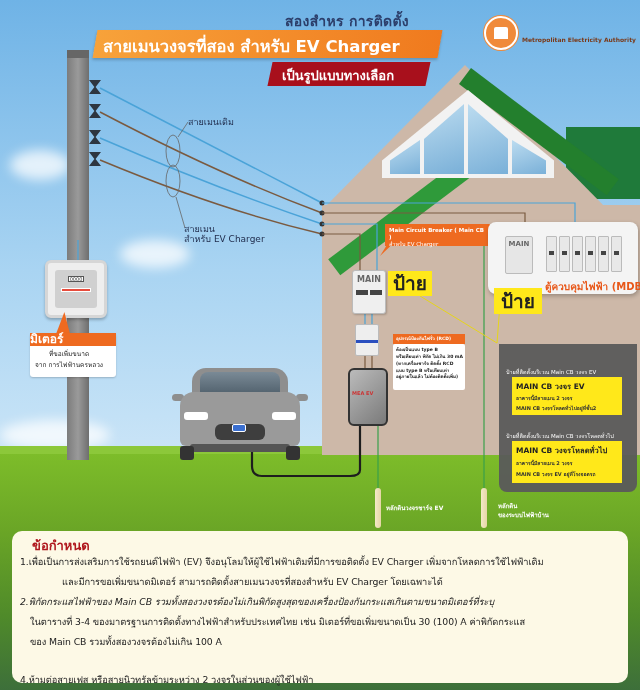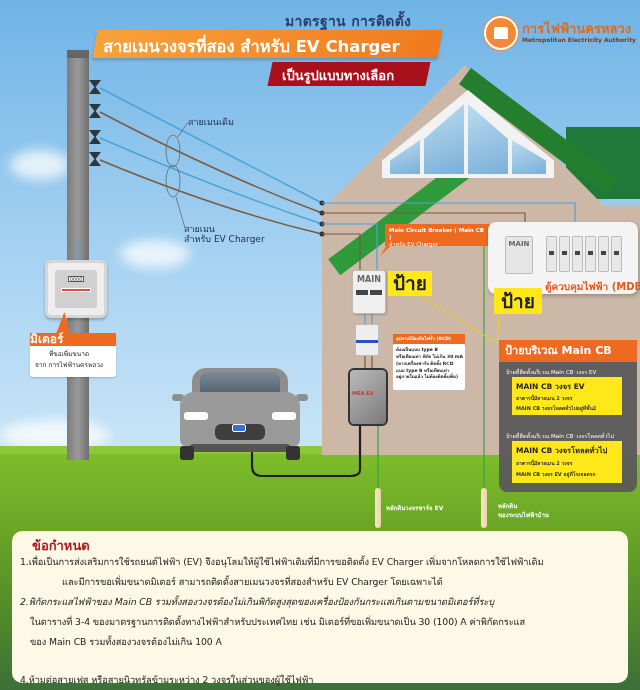--- a/index.html
+++ b/index.html
@@ -181,30 +181,29 @@
 
     <path d="M378 426 L378 490" stroke="#3aa04a" stroke-width="1.2" fill="none"></path>
     <path d="M484 230 L484 490" stroke="#3aa04a" stroke-width="1.2" fill="none"></path>
 
     <path d="M360 426 L360 470 Q360 476 350 476 L262 476 Q252 476 252 466 L252 440 Q252 432 244 430" stroke="#1e1e1e" stroke-width="2.2" fill="none"></path>
 
     <path d="M420 296 L497 343" stroke="#e6d51a" stroke-width="1" fill="none"></path>
     <path d="M500 304 L497 343" stroke="#e6d51a" stroke-width="1" fill="none"></path>
   </svg>
 
-  <div class="subtitle">มาตรฐาน การติดตั้ง</div>
+  <div class="subtitle">สองสำหร การติดตั้ง</div>
   <div class="title-band"></div>
   <div class="title-text">สายเมนวงจรที่สอง สำหรับ EV Charger</div>
   <div class="tag-band"></div>
   <div class="tag-text">เป็นรูปแบบทางเลือก</div>
 
   <div class="logo">
       <div class="logo-inner"></div>
     </div>
-  <div class="logo-name">การไฟฟ้านครหลวง</div>
   <div class="logo-sub">Metropolitan Electricity Authority</div>
 
   <div class="wire-label" style="left:188px;top:117px;">สายเมนเดิม</div>
   <div class="wire-label" style="left:184px;top:224px;">สายเมน</div>
   <div class="wire-label" style="left:184px;top:234px;">สำหรับ EV Charger</div>
 
   <div class="meter-box">
     <div class="meter-face">
       <div class="meter-digits">0000</div>
       <div class="meter-bar"></div>
@@ -263,21 +262,20 @@
   <div class="mdb-breaker" style="left:546px;"></div>
   <div class="mdb-breaker" style="left:559px;"></div>
   <div class="mdb-breaker" style="left:572px;"></div>
   <div class="mdb-breaker" style="left:585px;"></div>
   <div class="mdb-breaker" style="left:598px;"></div>
   <div class="mdb-breaker" style="left:611px;"></div>
   <div class="mdb-label">ตู้ควบคุมไฟฟ้า (MDB)</div>
   <div class="sign" style="left:494px;top:288px;width:48px;height:26px;line-height:26px;">ป้าย</div>
 
   <div class="panel"></div>
-  <div class="panel-head">ป้ายบริเวณ Main CB</div>
   <div class="panel-caption" style="left:506px;top:368px;">ป้ายที่ติดตั้งบริเวณ Main CB วงจร EV</div>
   <div class="panel-sign" style="top:377px;">
     <div class="panel-sign-title">MAIN CB วงจร EV</div>
     <div class="panel-sign-line" style="top:17px;">อาคารนี้มีสายเมน 2 วงจร</div>
     <div class="panel-sign-line" style="top:27px;">MAIN CB วงจรโหลดทั่วไปอยู่ที่ชั้น2</div>
   </div>
   <div class="panel-caption" style="left:506px;top:432px;">ป้ายที่ติดตั้งบริเวณ Main CB วงจรโหลดทั่วไป</div>
   <div class="panel-sign" style="top:441px;height:42px;">
     <div class="panel-sign-title">MAIN CB วงจรโหลดทั่วไป</div>
     <div class="panel-sign-line" style="top:18px;">อาคารนี้มีสายเมน 2 วงจร</div>

